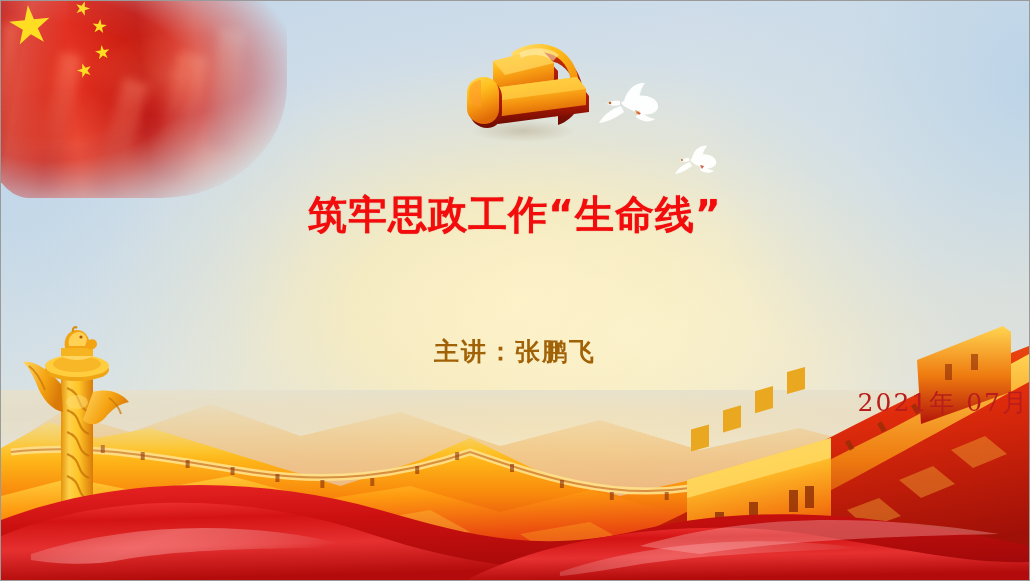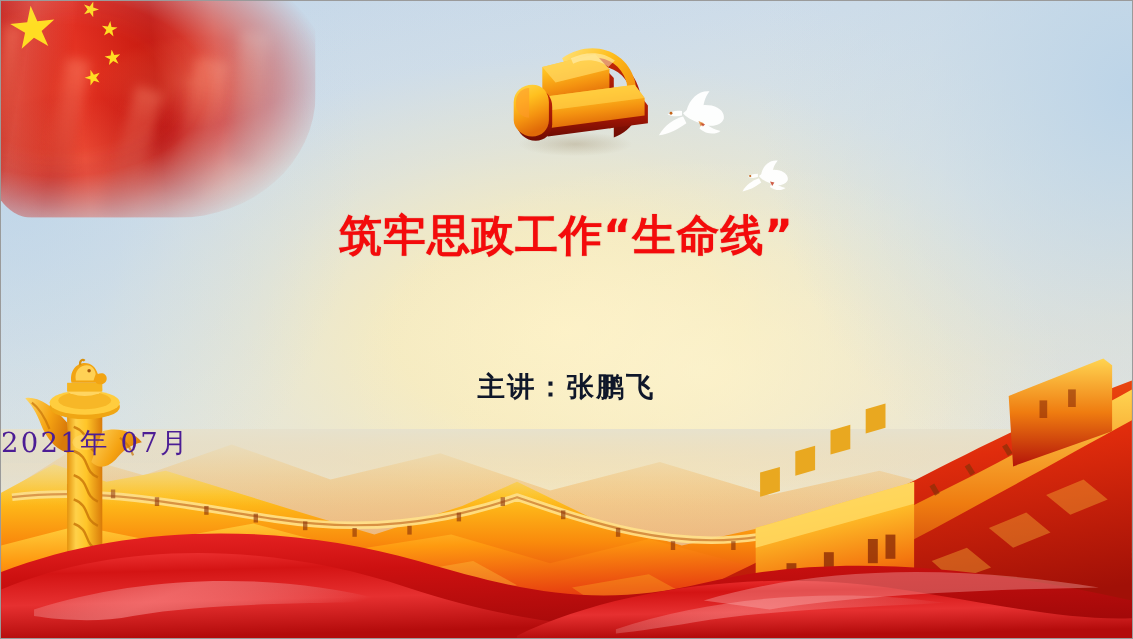--- a/index.html
+++ b/index.html
@@ -160,32 +160,32 @@
     text-shadow: 0 0 1px rgba(200,0,0,0.55);
   }
 
   .presenter {
     position: absolute;
     left: 0; right: 0;
     top: 334px;
     text-align: center;
     font-size: 25px;
     font-weight: bold;
-    color: #0f172a;
+    color: #a16207;
     letter-spacing: 2px;
     white-space: nowrap;
   }
   .datestamp {
     position: absolute;
     left: 0; right: 0;
     top: 385px;
-    text-align: left;
+    text-align: right;
     font-family: "DejaVu Serif", "Liberation Serif", serif;
     font-size: 25px;
-    color: #4c1d95;
+    color: #b91c1c;
     letter-spacing: 2px;
     white-space: nowrap;
   }
 </style>
 </head>
 <body>
 
 <div class="slide">
 
   <div class="sky-base"></div>

